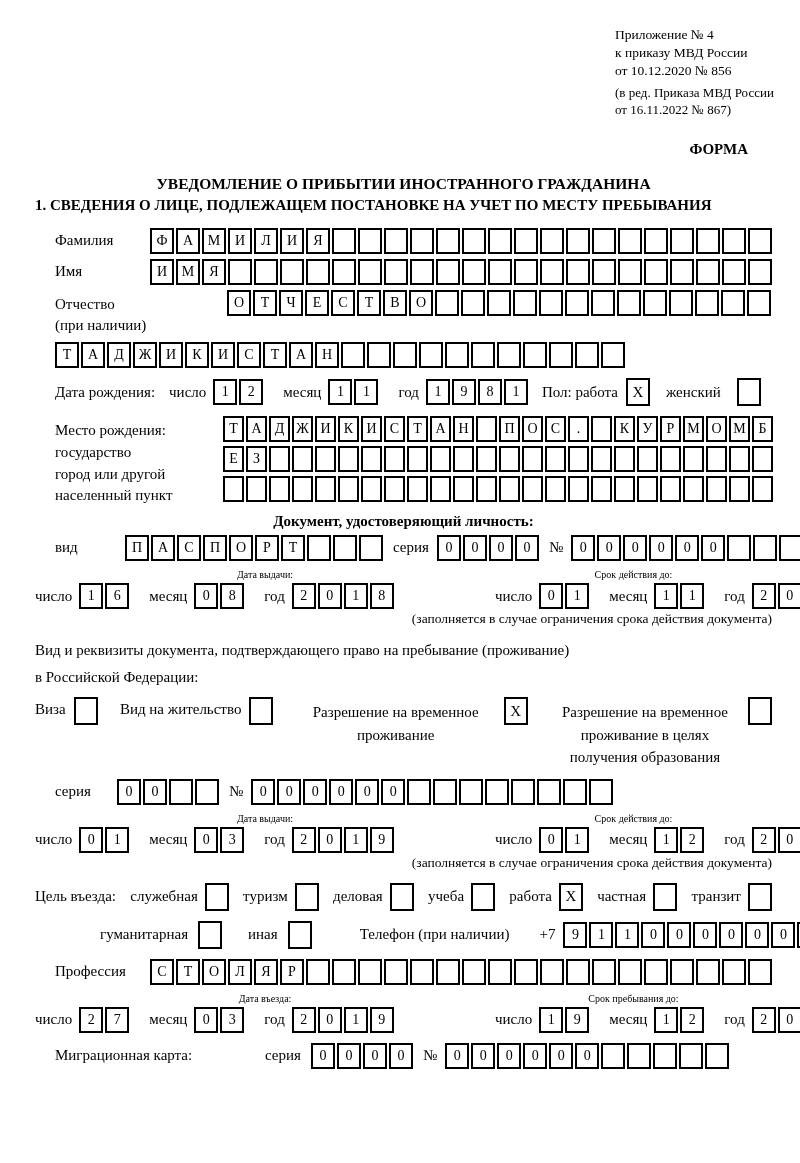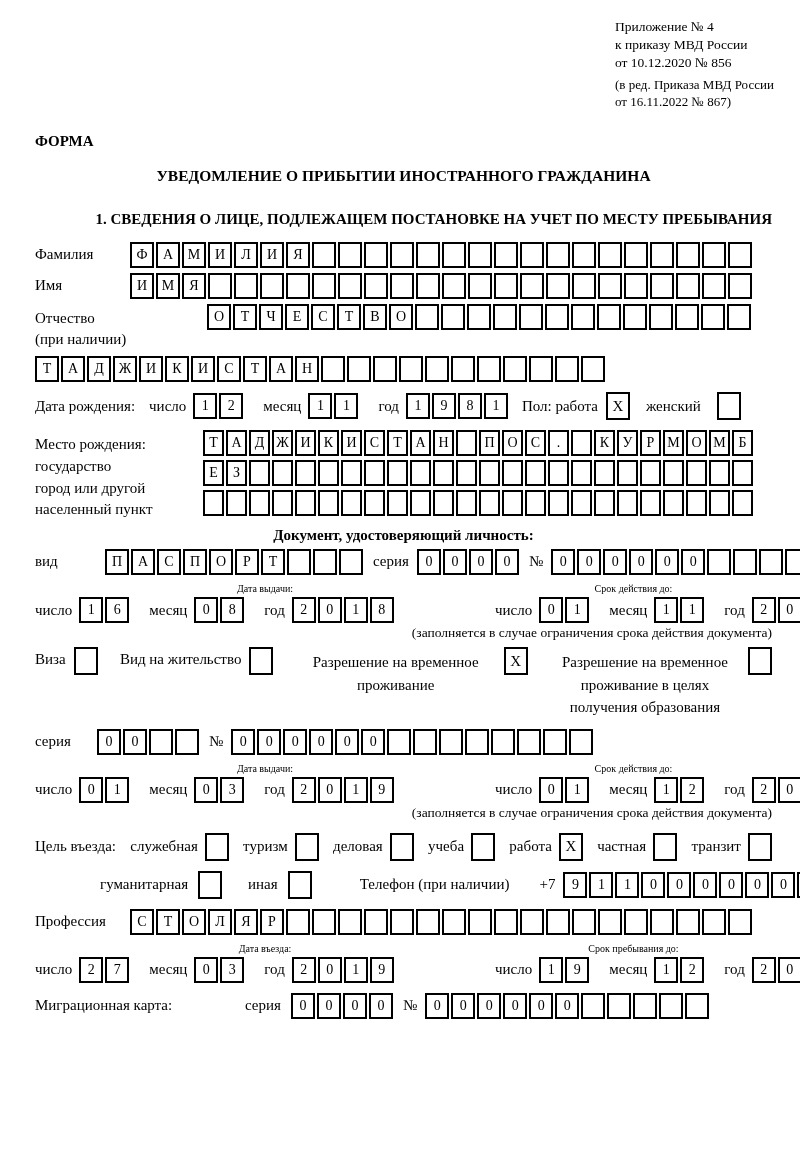--- a/index.html
+++ b/index.html
@@ -2,35 +2,35 @@
 <html lang="ru"><head>
 <meta charset="utf-8">
 <style>
   * { margin:0; padding:0; box-sizing:border-box; }
   html,body { background:#fff; }
   body {
     width:800px; height:1163px;
     font-family:"Liberation Serif","DejaVu Serif",serif;
     color:#000; font-size:15px;
   }
-  .page { padding:18px 28px 16px 35px; width:800px; height:1163px; overflow:hidden; }
+  .page { padding:26px 28px 16px 35px; width:800px; height:1163px; overflow:hidden; }
 
   
   .appendix { margin-left:580px; width:200px; font-size:13.5px; line-height:1.35; }
   .appendix .line { white-space:nowrap; }
   .appendix .amend { margin-top:3px; font-size:13px; }
-  .forma { font-weight:bold; text-align:left; margin-top:22px; margin-right:32px; font-size:15px; }
+  .forma { font-weight:bold; text-align:right; margin-top:22px; margin-right:24px; font-size:15px; }
 
   .title { text-align:center; font-weight:bold; font-size:15.5px; margin-top:14px; line-height:1.6; }
   .blank-underline { display:inline-block; width:55px; border-bottom:2px solid #222; height:14px; margin-left:12px; }
 
-  .sec1-heading { font-weight:bold; font-size:15px; margin-top:22px; text-align:right; white-space:nowrap; }
+  .sec1-heading { font-weight:bold; font-size:15px; text-align:left; white-space:nowrap; }
 
   
-  .frow { display:flex; align-items:flex-start; margin-top:5px; }
+  .frow { display:flex; align-items:flex-start; margin-top:5px;margin-left:20px; }
   .flabel { flex:0 0 auto; padding-top:4px; }
   .lblcol { display:flex; flex-direction:column; line-height:1.45; }
   .cells { display:inline-flex; flex:0 0 auto; }
   .cellcol { display:flex; flex-direction:column; }
   .cellcol .cells { margin-top:0; }
   .cellcol .cells + .cells { margin-top:4px; }
   .box {
     width:24px; height:26px; border:2px solid #000; margin-right:2px;
     display:inline-flex; align-items:center; justify-content:center;
     font-size:14px; flex:0 0 auto; background:#fff;
@@ -415,20 +415,24 @@
         </span>
         <span class="dlbl">год</span>
         <span class="cells">
           <span class="box">2</span>
           <span class="box">0</span>
         </span>
       </span>
   </div>
   <div class="note">(заполняется в случае ограничения срока действия документа)</div>
 
+  <div class="para">
+    <div>Вид и реквизиты документа, подтверждающего право на пребывание (проживание)</div>
+    <div>в Российской Федерации:</div>
+  </div>
 
   <div class="optrow">
     <span class="optpair">
       <span class="olbl">Виза</span>
       <span class="cbx"></span>
     </span>
     <span class="optpair">
       <span class="olbl">Вид на жительство</span>
       <span class="cbx"></span>
     </span>

